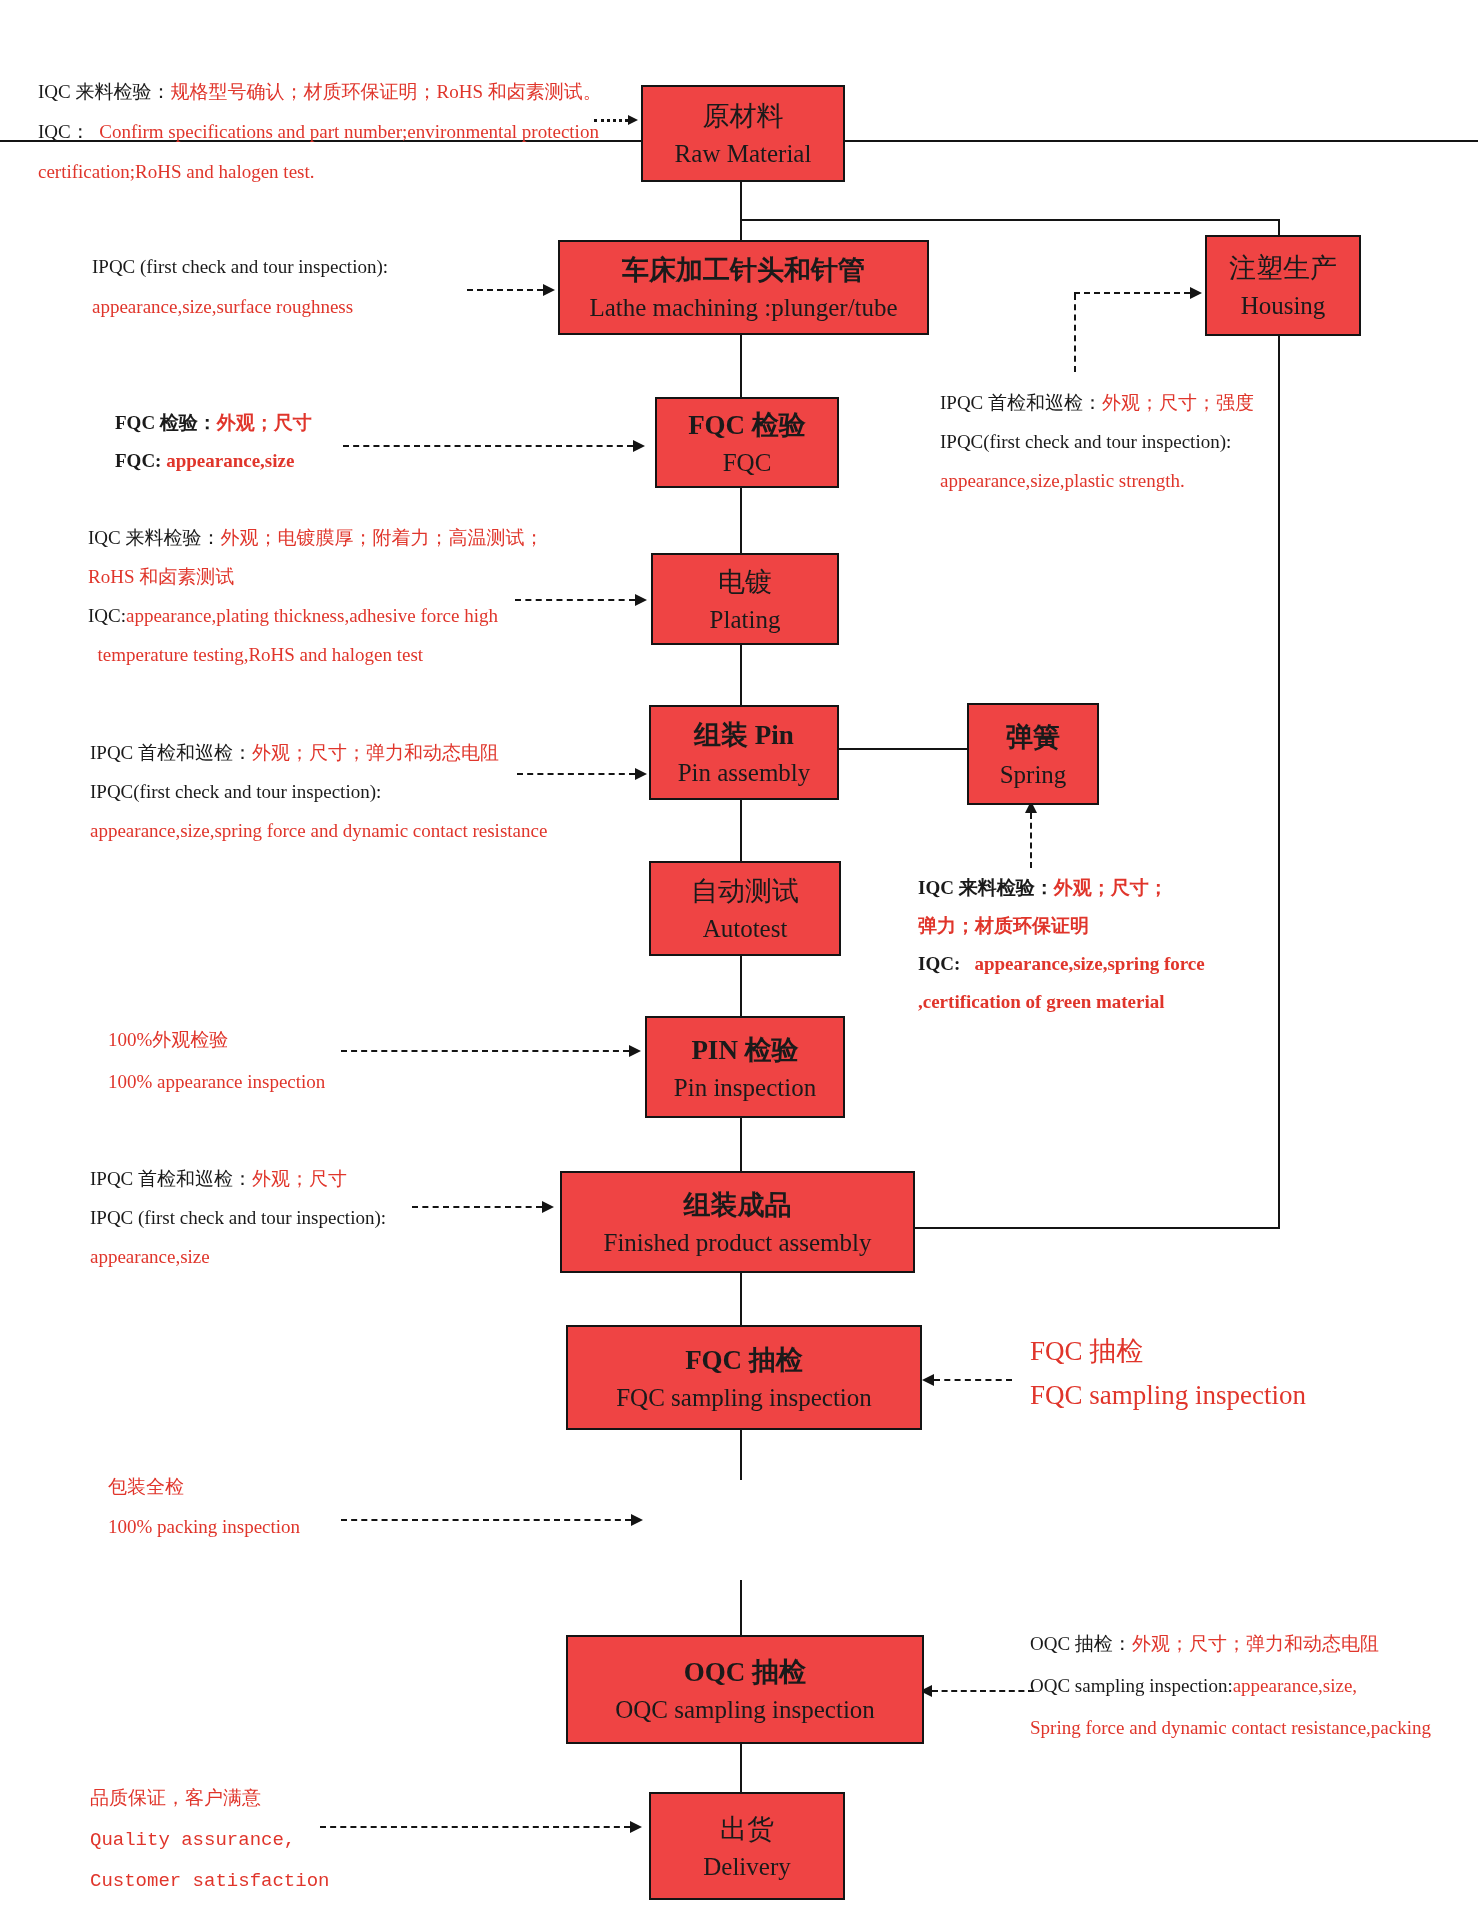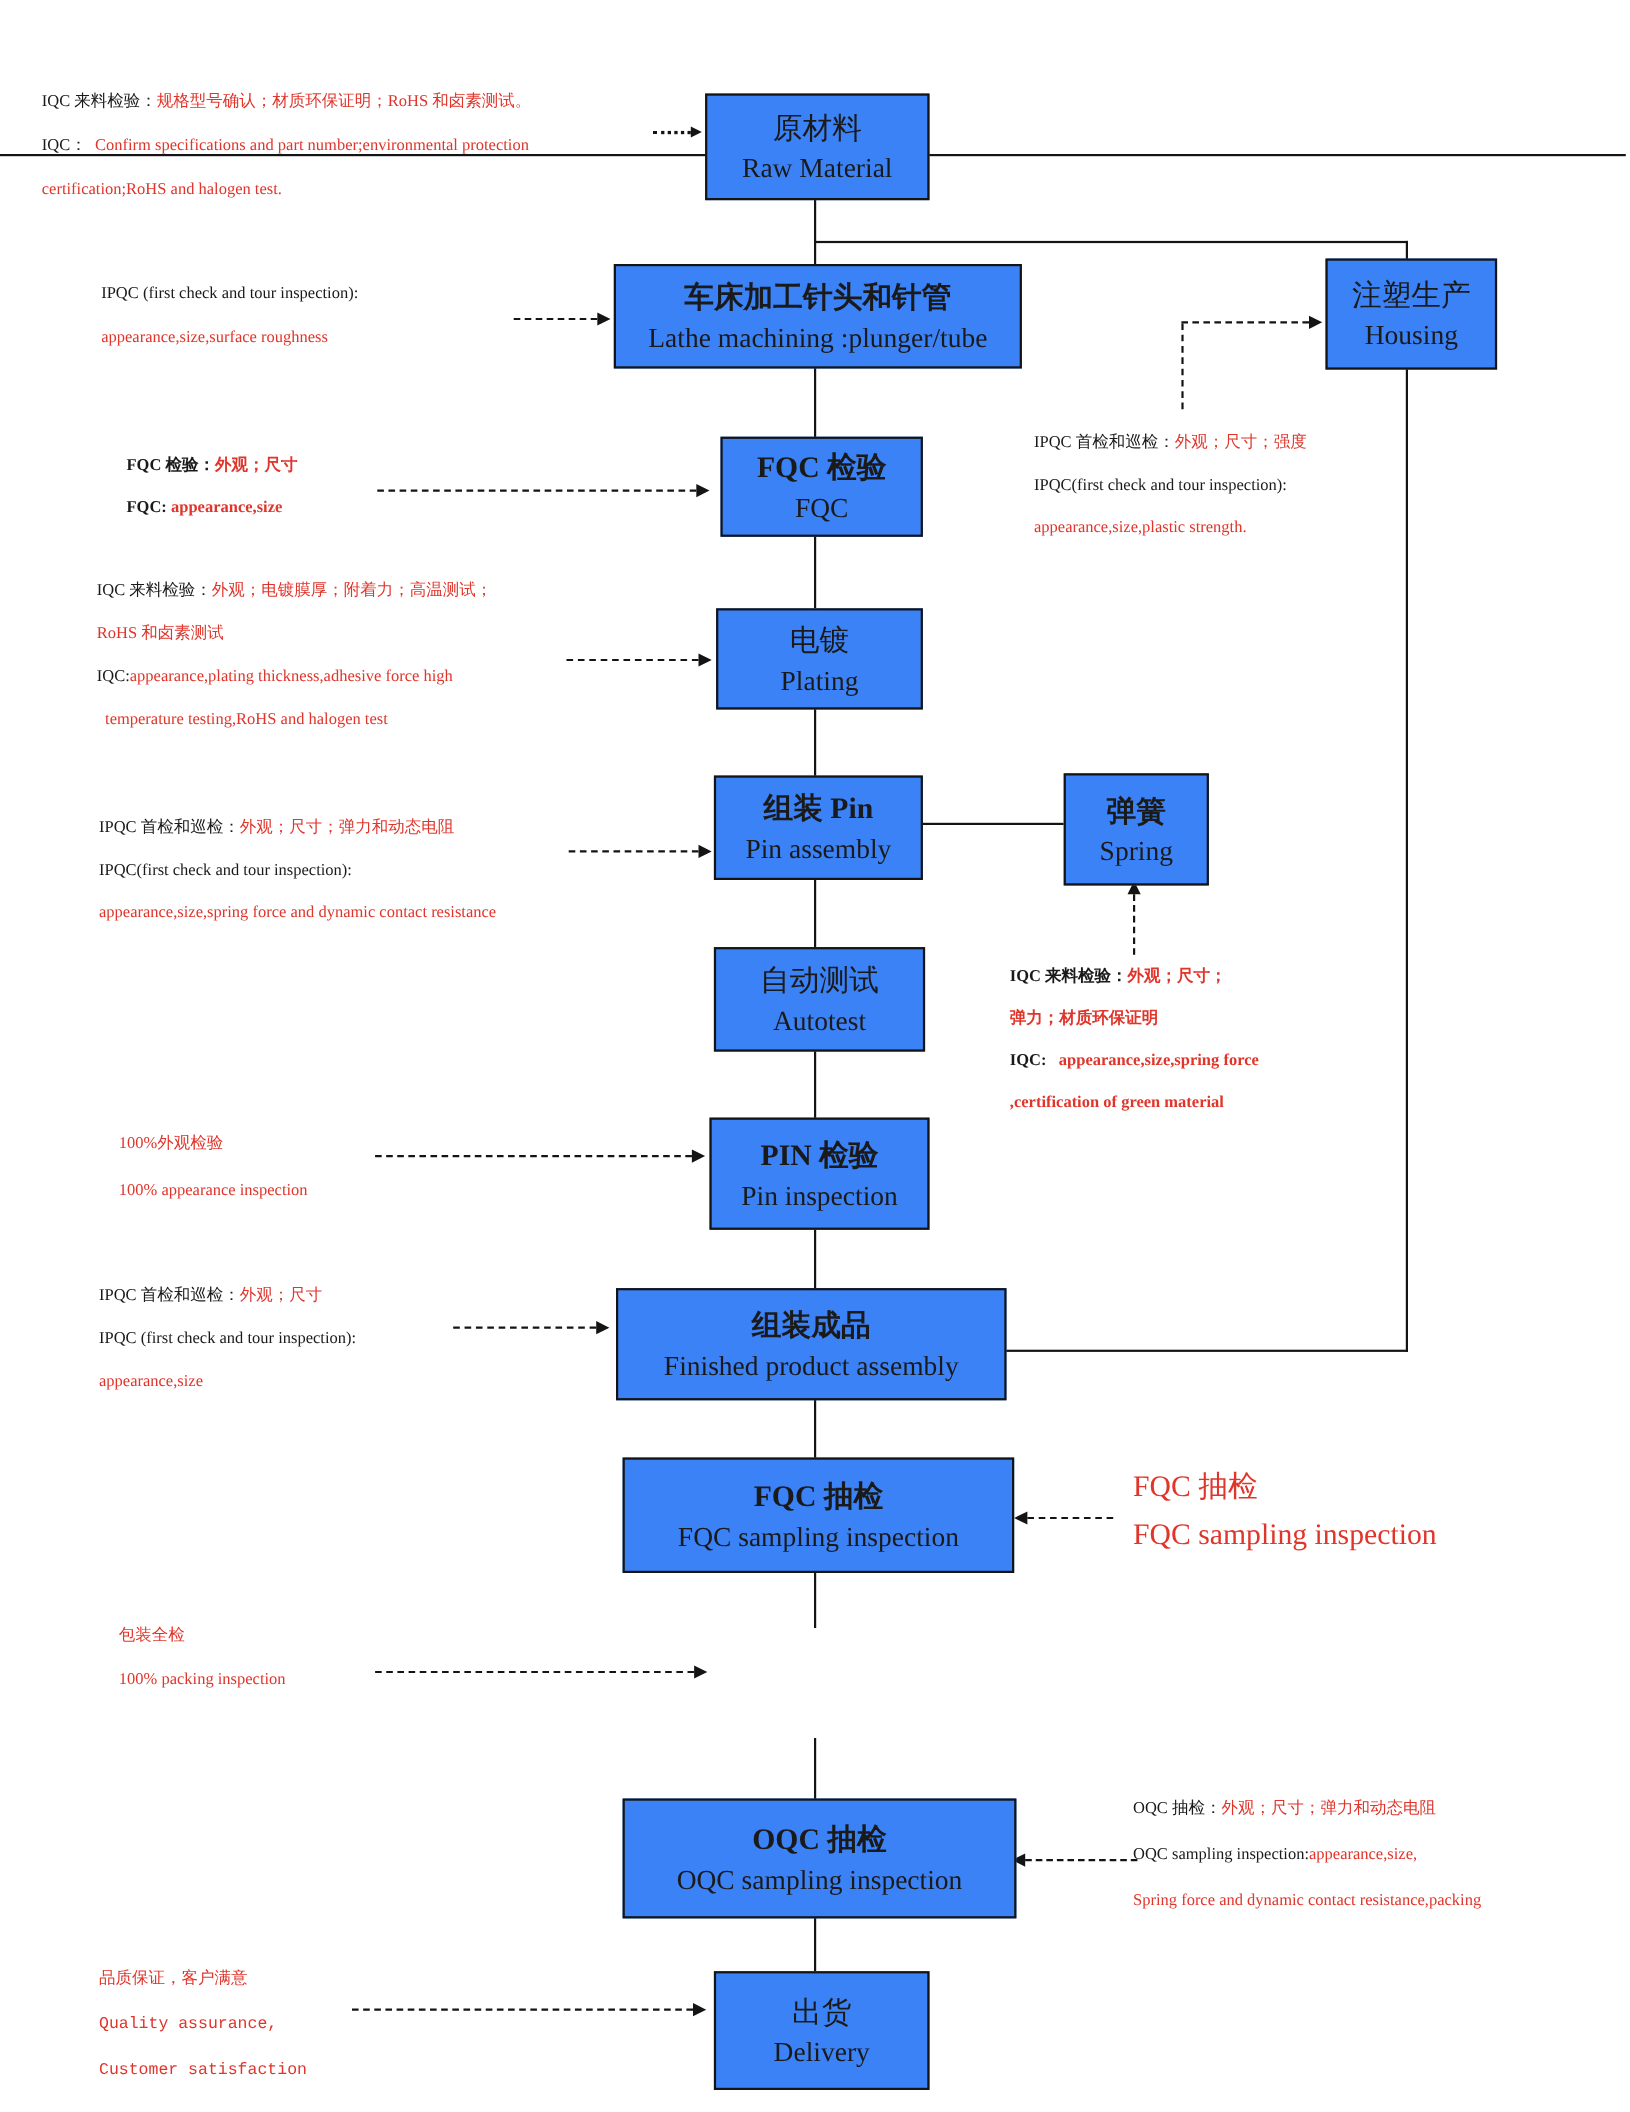--- a/index.html
+++ b/index.html
@@ -16,27 +16,27 @@
     border-top:6px solid transparent;border-bottom:6px solid transparent;border-left:12px solid #141414;}
   .dash.al::before{content:"";position:absolute;left:-12px;top:-7.3px;width:0;height:0;
     border-top:6px solid transparent;border-bottom:6px solid transparent;border-right:12px solid #141414;}
   .vdash{position:absolute;width:0;border-left:2.6px dashed #141414;}
   .vdash.au::before{content:"";position:absolute;top:-12px;left:-7.3px;width:0;height:0;
     border-left:6px solid transparent;border-right:6px solid transparent;border-bottom:12px solid #141414;}
   .dots{position:absolute;height:0;border-top:3.5px dotted #141414;}
   .dots.ar::after{content:"";position:absolute;right:-10px;top:-6.8px;width:0;height:0;
     border-top:5px solid transparent;border-bottom:5px solid transparent;border-left:10px solid #141414;}
   
-  .box{position:absolute;border:2px solid #141414;background:#3b82f6;
+  .box{position:absolute;border:2px solid #141414;background:#ef4444;
     display:flex;flex-direction:column;align-items:center;justify-content:center;text-align:center;}
   .box .zh{font-size:27px;line-height:40px;white-space:pre;}
   .box .en{font-size:25px;line-height:35px;white-space:pre;}
   .box.bz .zh{font-weight:bold;}
   
-  .ann{position:absolute;font-size:15px;}
+  .ann{position:absolute;font-size:19px;}
   .ann .ln{white-space:pre;line-height:40px;height:40px;}
   .ann.lh38 .ln{line-height:38px;height:38px;font-weight:bold;}
   .ann.lh39 .ln{line-height:39px;height:39px;}
   .ann.lh41 .ln{line-height:41px;height:41px;font-family:Liberation Mono, monospace;}
   .ann.lh42 .ln{line-height:42px;height:42px;}
   .ann.lh44 .ln{line-height:44px;height:44px;}
   .ann.big{font-size:27px;}
   .k{color:#1a1a1a;}
   .r{color:#e0352b;}
 </style>

